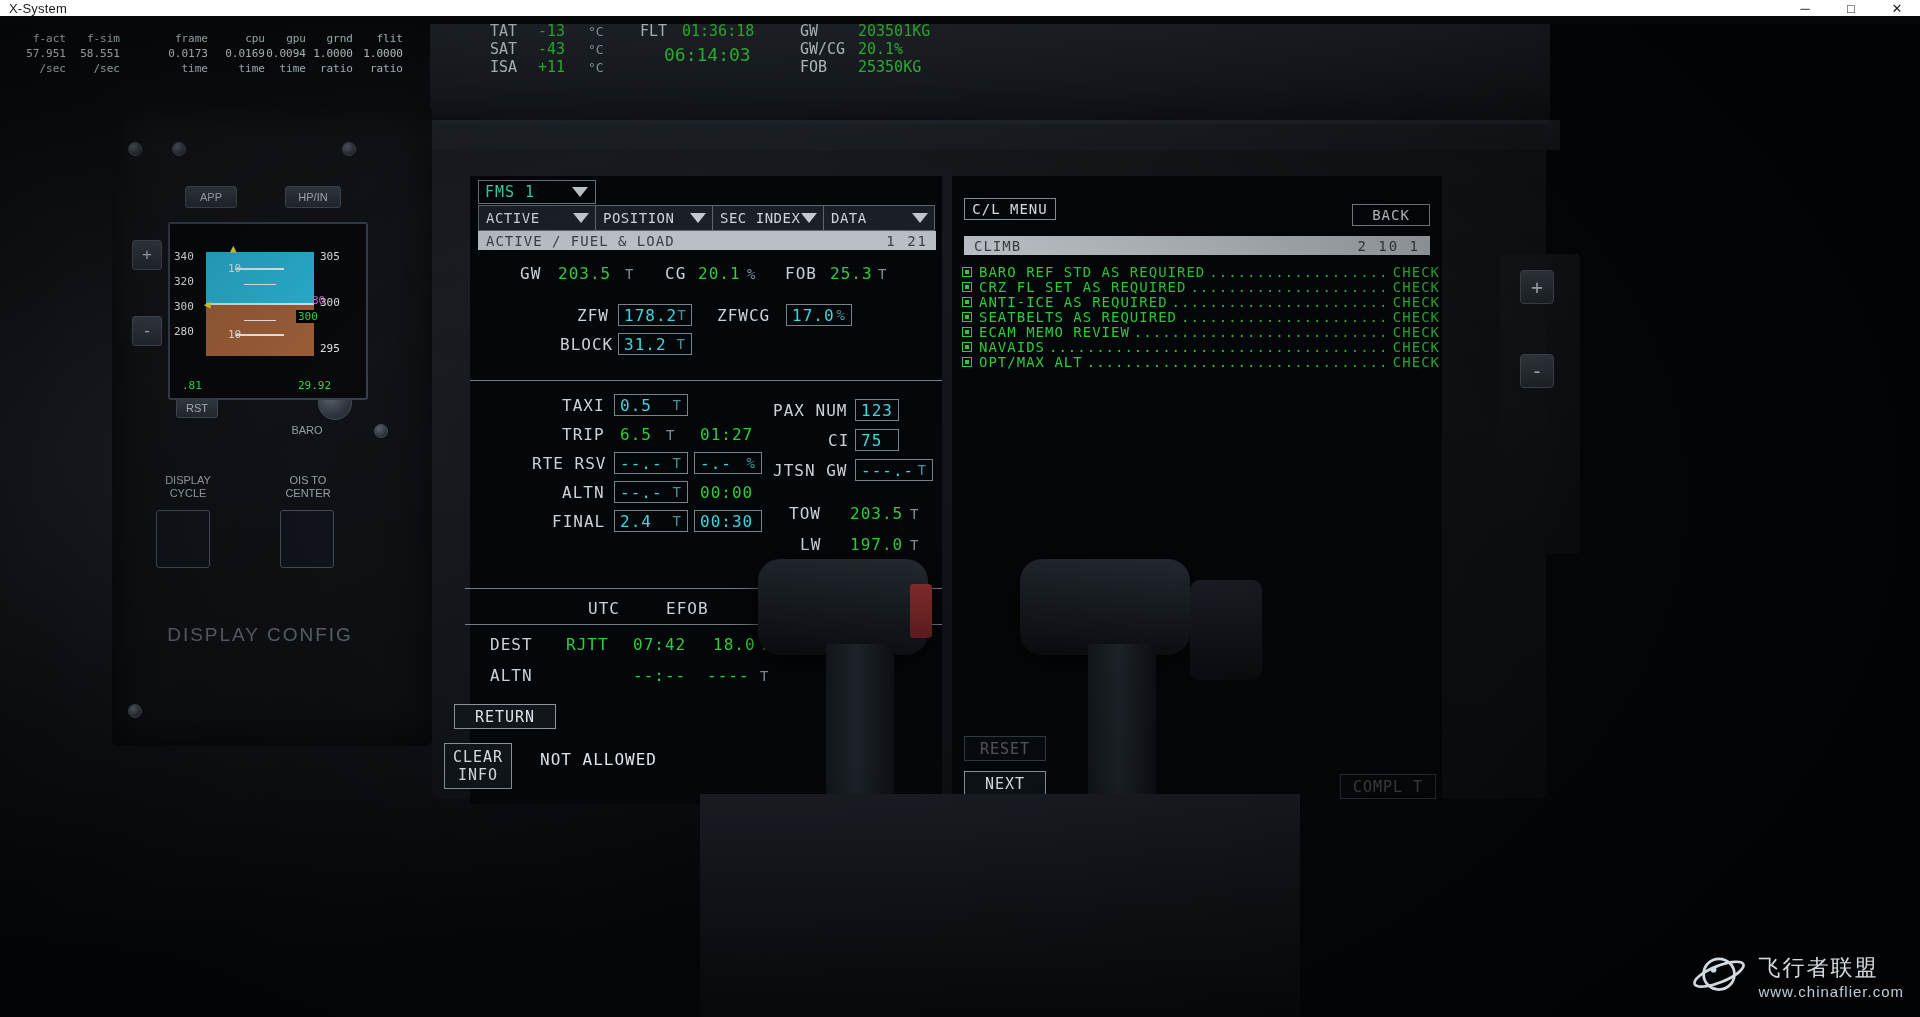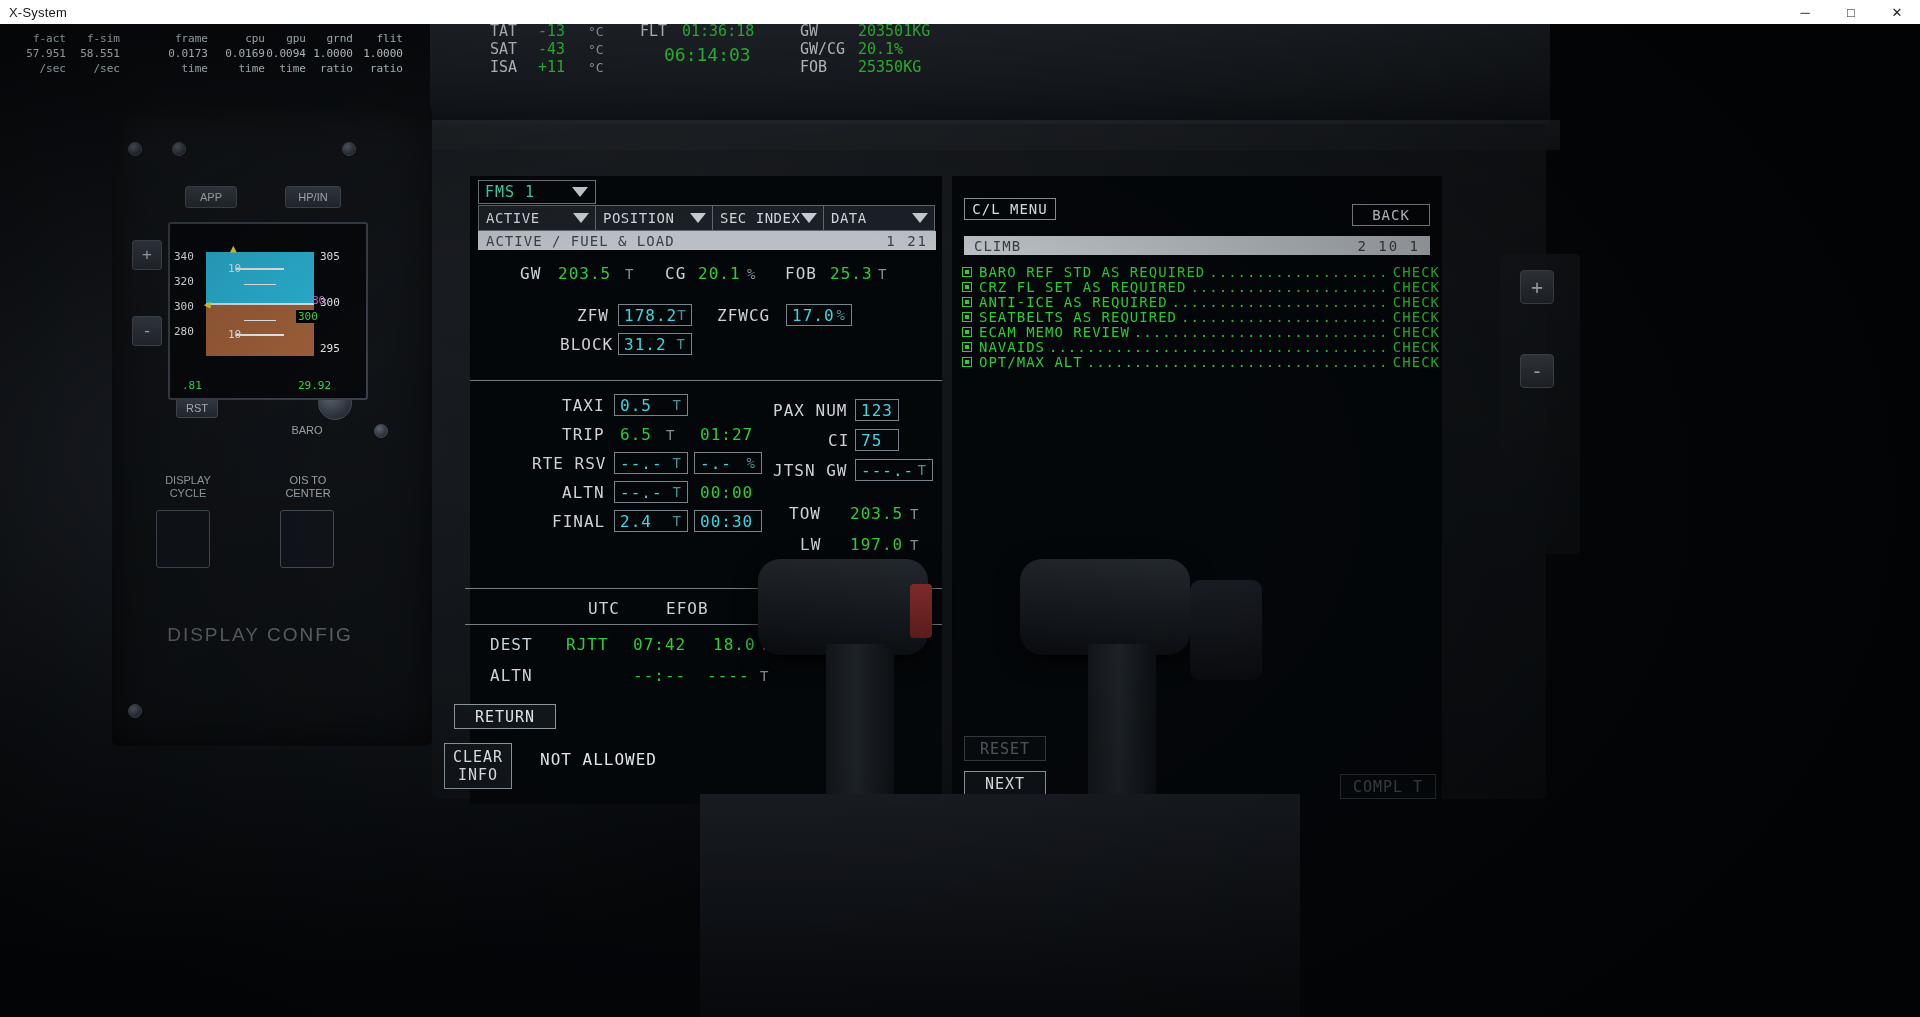--- a/index.html
+++ b/index.html
@@ -6,21 +6,21 @@
   html, body {
     width: 1920px; height: 1017px;
     background: #000;
     font-family: "DejaVu Sans Mono", monospace;
     overflow: hidden;
   }
   #root { position: relative; width: 1920px; height: 1017px; background: #05070a; }
 
   
   .titlebar {
-    position: absolute; left: 0; top: 0; width: 1920px; height: 24px;
+    position: absolute; left: 0; top: 0; width: 1920px; height: 16px;
     background: #ffffff; display: flex; align-items: center;
     font-family: "Liberation Sans", sans-serif; font-size: 13px; color: #1a1a1a;
   }
   .titlebar .tb-title { margin-left: 9px; letter-spacing: .2px; }
   .tb-btns { margin-left: auto; display: flex; height: 24px; }
   .tb-btn {
     width: 46px; height: 24px; display: flex; align-items: center; justify-content: center;
     font-size: 13px; color: #202020;
   }
   .tb-btn.close-btn { color: #202020; }
@@ -575,15 +575,28 @@
     <div class="thr-cap" style="left:910px; top:560px; width:22px; height:54px;"></div>
     <div class="thr-body" style="left:1020px; top:535px; width:170px; height:96px;"></div>
     <div class="thr-cap" style="left:1228px; top:560px; width:22px; height:54px;"></div>
     <div class="thr-stem" style="left:826px; top:620px; width:68px; height:180px;"></div>
     <div class="thr-stem" style="left:1088px; top:620px; width:68px; height:180px;"></div>
     <div class="thr-base" style="left:700px; top:770px; width:600px; height:225px;"></div>
     <div class="thr-base" style="left:1190px; top:556px; width:72px; height:100px; border-radius:10px;"></div>
 
     <div class="vignette"></div>
 
+    <div class="wm">
+      <div class="wm-logo">
+        <svg viewBox="0 0 64 64" width="58" height="58" aria-hidden="true">
+          <circle cx="32" cy="30" r="17" fill="none" stroke="#e8f2f8" stroke-width="3"></circle>
+          <ellipse cx="32" cy="30" rx="29" ry="9" fill="none" stroke="#e8f2f8" stroke-width="3" transform="rotate(-22 32 30)"></ellipse>
+          <circle cx="26" cy="25" r="3.2" fill="#e8f2f8"></circle>
+        </svg>
+      </div>
+      <div>
+        <div class="wm-txt-cn">飞行者联盟</div>
+        <div class="wm-txt-en">www.chinaflier.com</div>
+      </div>
+    </div>
 
   </div>
 </div>
 
 </body></html>

